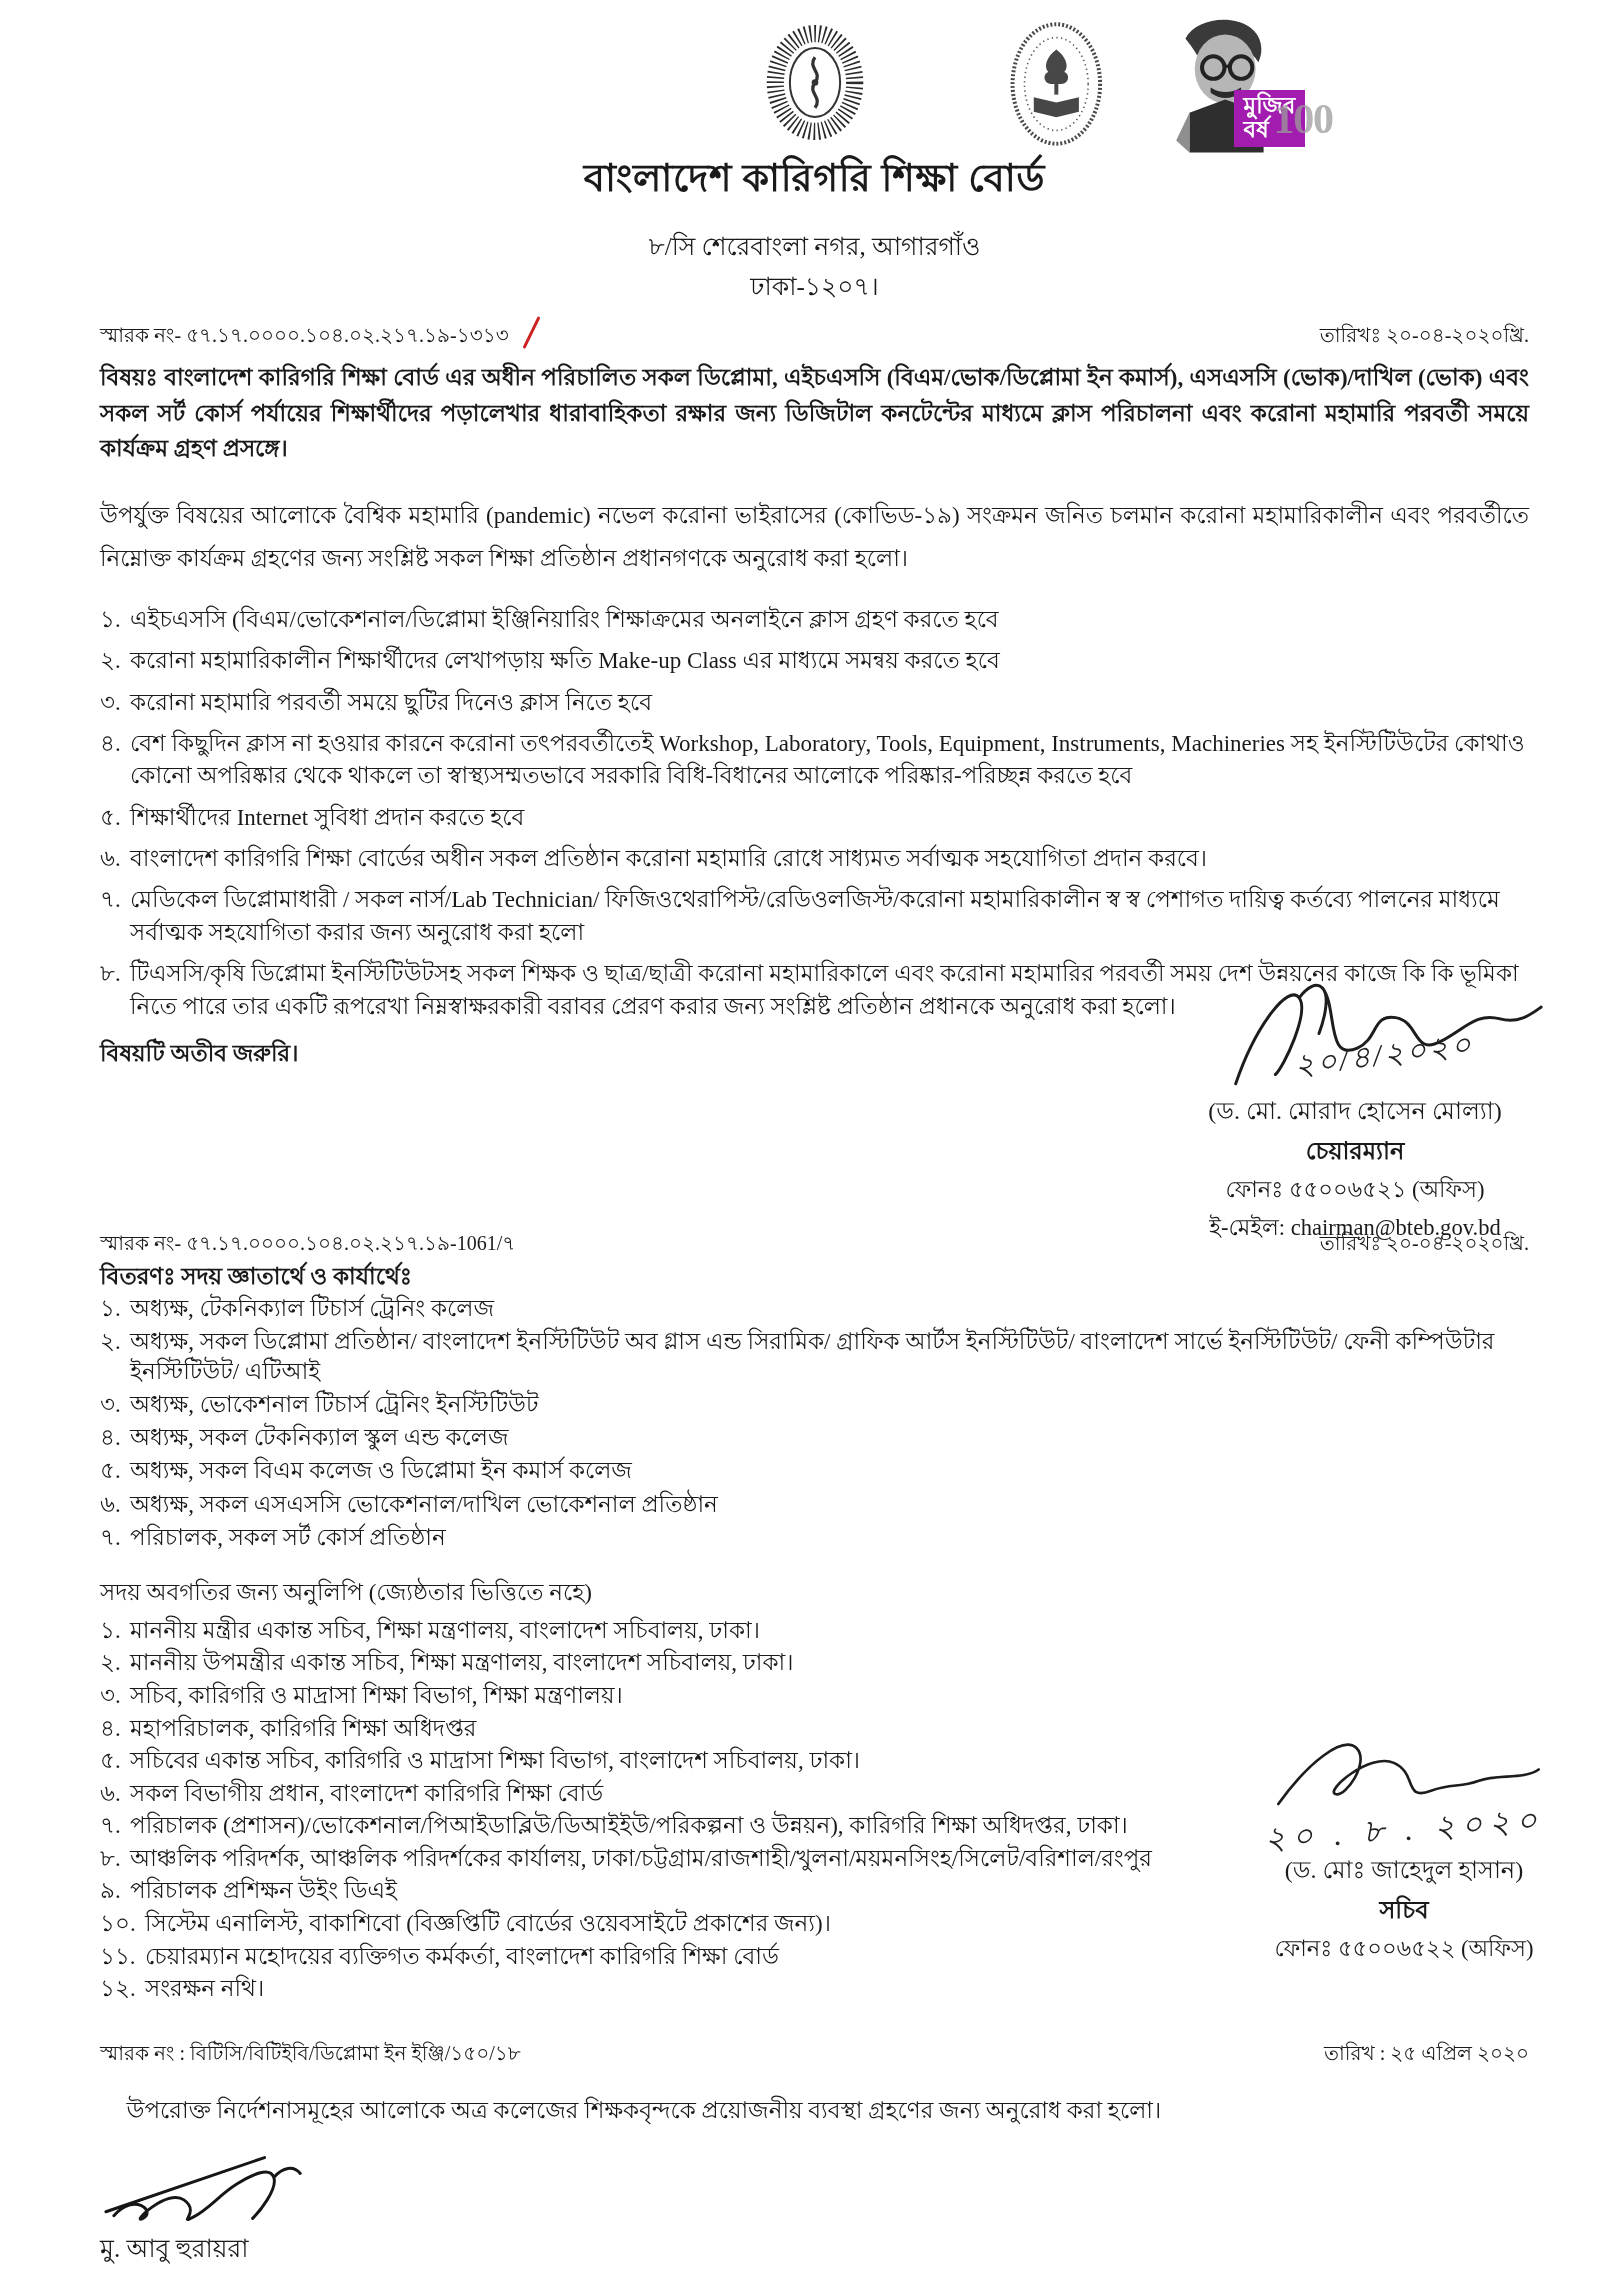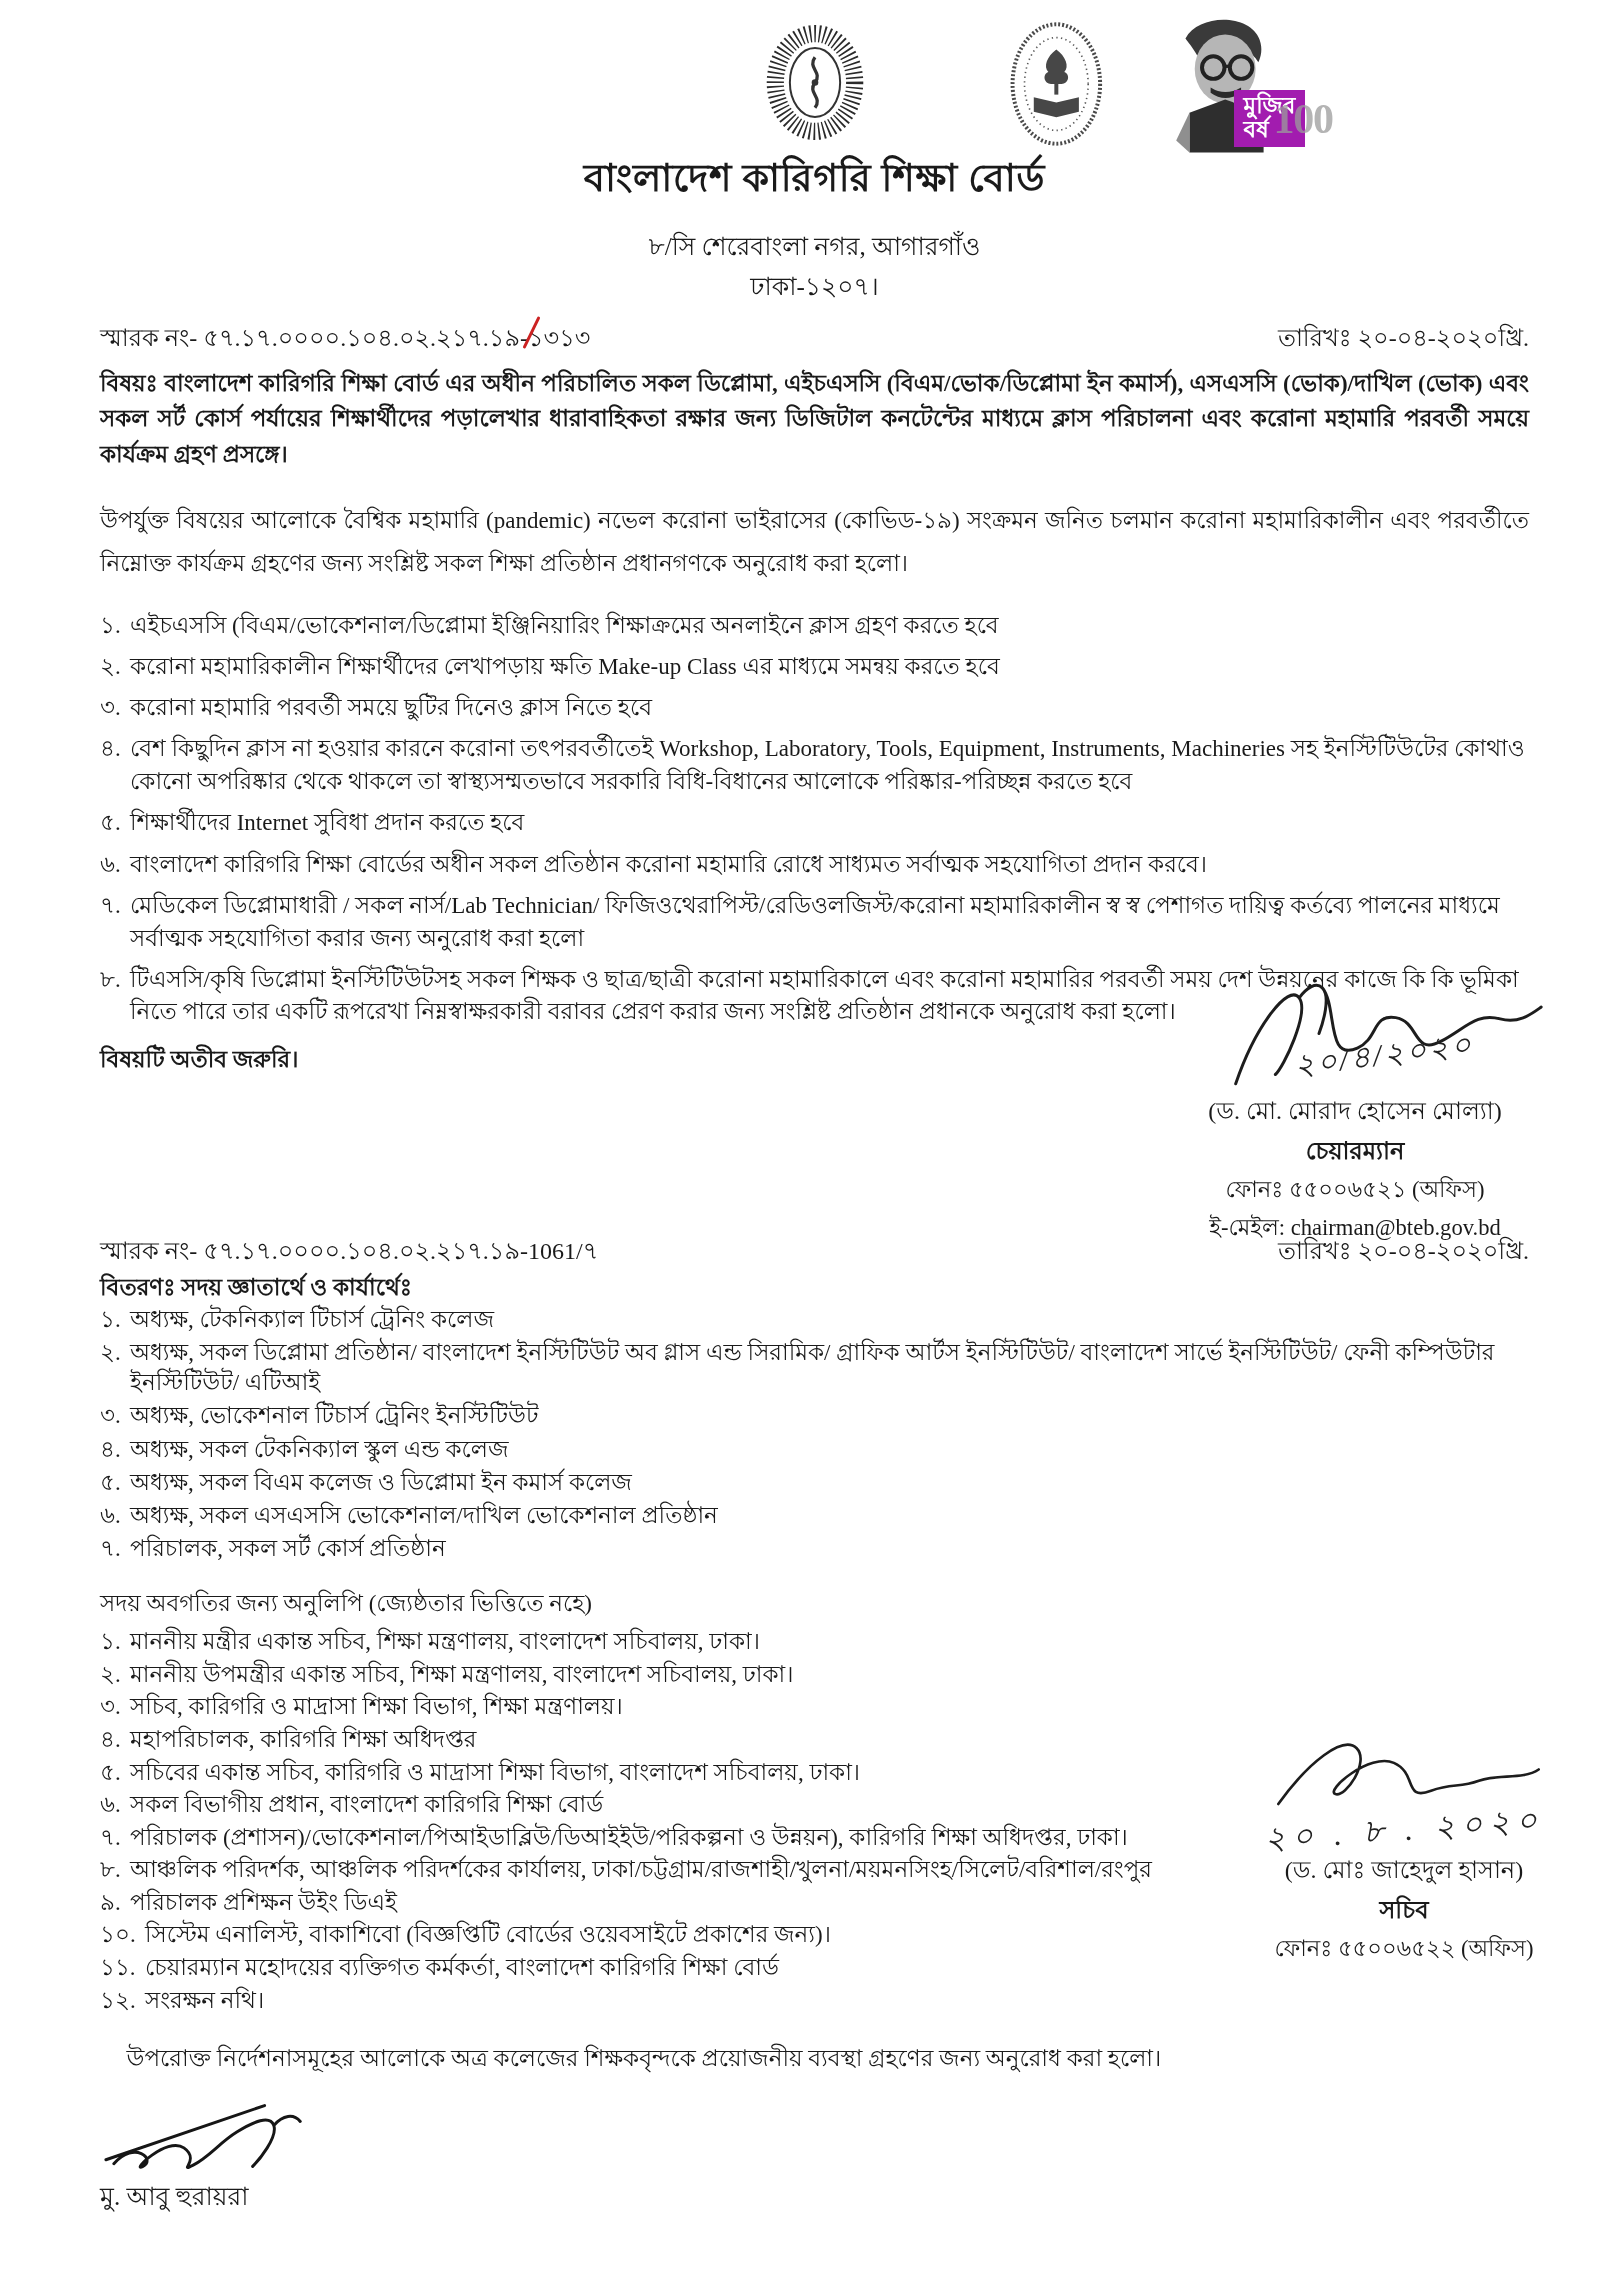--- a/index.html
+++ b/index.html
@@ -18,21 +18,21 @@
   .site{ font-size:28px; margin-top:6.6px; letter-spacing:1.3px; }
   .logo-round{ position:absolute; left:1007px; top:18.6px; }   
   .logo-mujib{ position:absolute; left:1147px; top:8px; width:163px; height:151px; }
   .mujib-box{ position:absolute; right:5.3px; bottom:12px; background:#a21caf; color:#fff;
     padding:4px 9.3px 5.3px 9.3px; line-height:1.05; text-align:left;}
   .mujib-box span{display:block; font-size:22.6px; font-weight:bold;}
   .mujib-100{ position:absolute; right:-22.6px; bottom:9.3px; font-size:42px; font-weight:bold;
     color:#9c9c9c; opacity:.75; letter-spacing:-1.3px;}
   
   .memo-row{ display:flex; justify-content:space-between; align-items:flex-start;
-    margin-top:17px; position:relative; font-size:24px;}
+    margin-top:17px; position:relative; font-size:20px;}
   .memo-row .tick{ position:absolute; left:430px; top:-6.6px; width:3.3px; height:35px;
     background:#cc2222; transform:rotate(26deg); border-radius:2px;}
   
   .subject{ margin-top:10.6px; font-weight:bold; text-align:justify; line-height:1.55;}
   .intro{ margin-top:26.5px; text-align:justify; line-height:1.88; }
   .dir-list{ margin-top:24px; }
   .li{ display:flex; gap:9.3px; margin-bottom:8.6px; }
   .li .num{ flex:0 0 auto; }
   .li .txt{ flex:1 1 auto; text-align:left; }
   .urgent{ margin-top:14.6px; font-weight:bold; }
@@ -259,20 +259,24 @@
   <div class="sig-secretary">
     <svg class="sig-art" width="279" height="93" viewBox="0 0 420 140" style="margin:0 auto;">
       <path d="M20,122 C66,58 118,18 138,38 C158,58 122,112 106,107 C90,102 158,44 194,60 C230,76 208,118 250,102 C282,90 292,98 322,87 C352,76 388,86 412,70" fill="none" stroke="#1d1d1d" stroke-width="4" stroke-linecap="round"></path>
     </svg>
     <span class="hand-date">২০ . ৮ . ২০২০</span>
     <div class="sig-name">(ড. মোঃ জাহেদুল হাসান)</div>
     <div class="sig-role">সচিব</div>
     <div class="sig-phone">ফোনঃ ৫৫০০৬৫২২ (অফিস)</div>
   </div>
 
+  <div class="memo-row memo3">
+    <span>স্মারক নং : বিটিসি/বিটিইবি/ডিপ্লোমা ইন ইঞ্জি/১৫০/১৮</span>
+    <span>তারিখ : ২৫ এপ্রিল ২০২০</span>
+  </div>
 
   <div class="forward">উপরোক্ত নির্দেশনাসমূহের আলোকে অত্র কলেজের শিক্ষকবৃন্দকে প্রয়োজনীয় ব্যবস্থা গ্রহণের জন্য অনুরোধ করা হলো।</div>
 
   <div class="sig-principal">
     <svg class="sig-art" width="226" height="78" viewBox="0 0 340 118">
       <path d="M8,98 L248,16 M20,104 C52,68 84,98 64,108 C44,118 100,62 126,80 C152,98 116,118 140,106 C164,94 180,72 206,56 C232,40 256,30 262,46 C268,64 240,98 230,108 M262,46 C276,30 292,28 302,40" fill="none" stroke="#161616" stroke-width="4.5" stroke-linecap="round"></path>
     </svg>
     <div class="line">মু. আবু হুরায়রা</div>
 
   </div>

